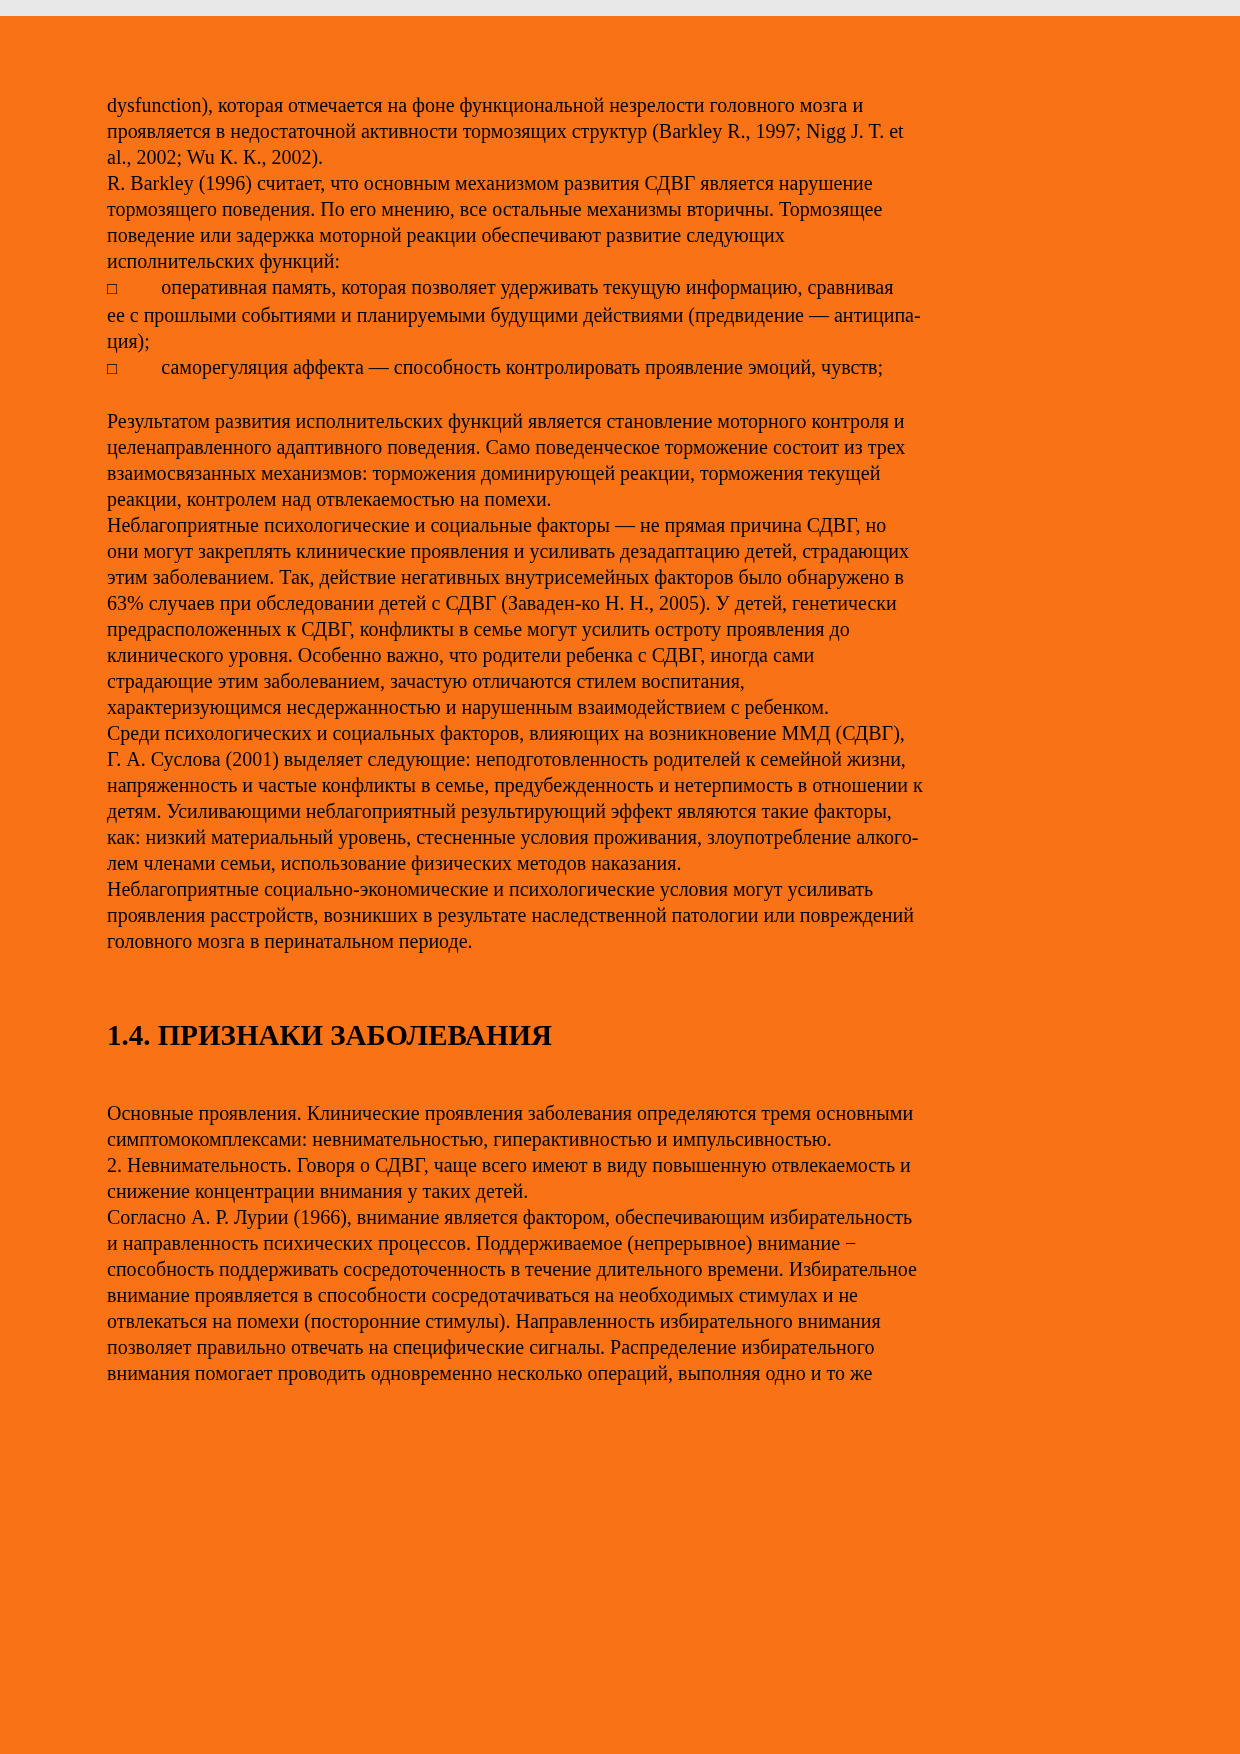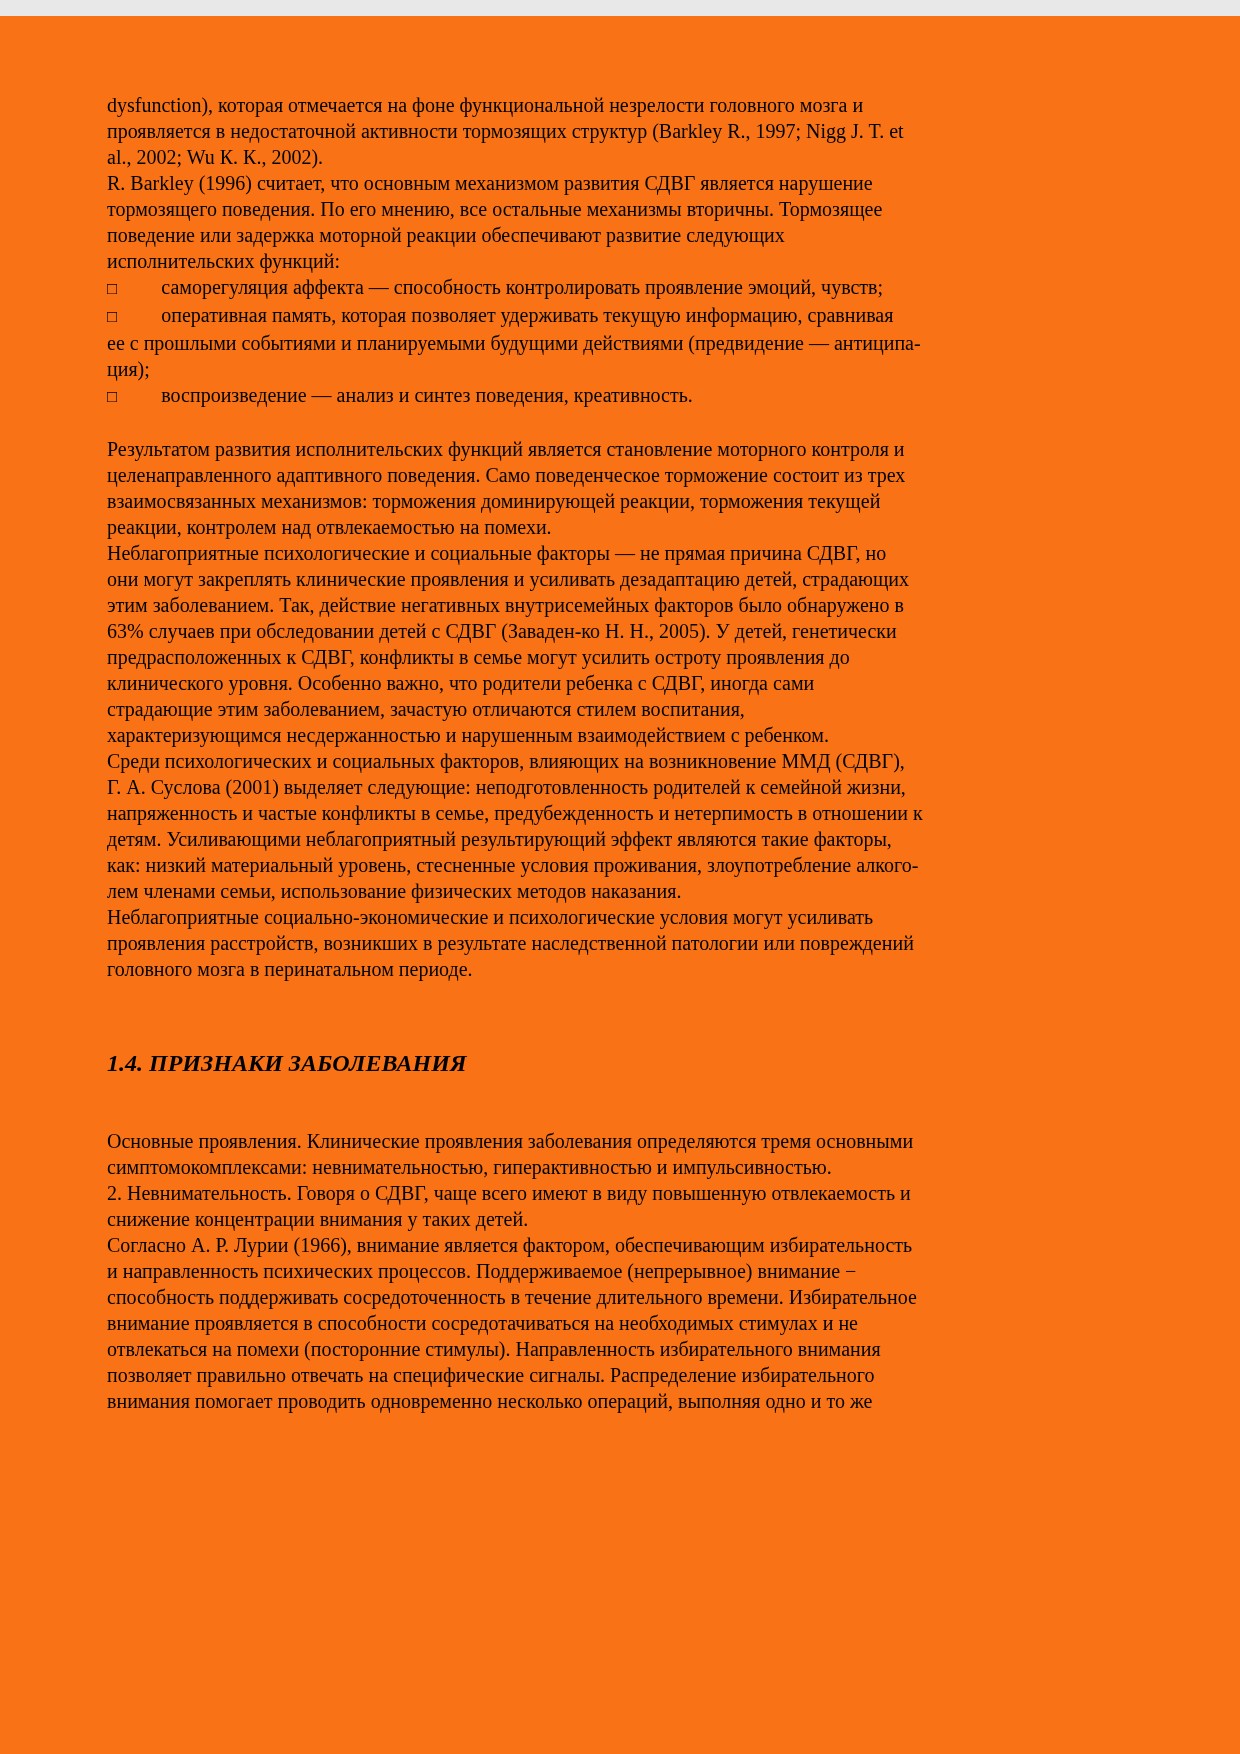--- a/index.html
+++ b/index.html
@@ -23,28 +23,27 @@
   }
   .page p {
     margin: 0;
     white-space: pre-line;
     max-width: 1030px;
   }
   .blank-line {
     height: 26px;
   }
   .section-heading {
-    font-size: 24px;
+    font-size: 29px;
     line-height: 42px;
     font-weight: bold;
     margin: 60px 0 44px 0;
     white-space: pre-line;
     font-family: "Liberation Serif", "DejaVu Serif", serif;
     color: #000000;
-    font-style: italic;
   }
   .tab-wide {
     display: inline-block;
     width: 44px;
   }
   .tab-narrow {
     display: inline-block;
     width: 16px;
   }
   .bullet-marker {
@@ -58,28 +57,27 @@
 
   <p>dysfunction), которая отмечается на фоне функциональной незрелости головного мозга и
 проявляется в недостаточной активности тормозящих структур (Barkley R., 1997; Nigg J. T. et
 al., 2002; Wu К. К., 2002).</p>
 
   <p>R. Barkley (1996) считает, что основным механизмом развития СДВГ является нарушение
 тормозящего поведения. По его мнению, все остальные механизмы вторичны. Тормозящее
 поведение или задержка моторной реакции обеспечивают развитие следующих
 исполнительских функций:</p>
 
-  <p class="bullet"><span class="bullet-marker">□</span><span class="tab-wide"></span><span>саморегуляция аффекта — способность контролировать проявление эмоций, чувств;</span></p>
-
   <p class="bullet"><span class="bullet-marker">□</span><span class="tab-wide"></span><span>оперативная память, которая позволяет удерживать текущую информацию, сравнивая
 ее с прошлыми событиями и планируемыми будущими действиями (предвидение — антиципа-
 ция);</span></p>
 
+  <p class="bullet"><span class="bullet-marker">□</span><span class="tab-wide"></span><span>саморегуляция аффекта — способность контролировать проявление эмоций, чувств;</span></p>
 
-  <p class="bullet"><span class="bullet-marker">□</span><span class="tab-wide"></span><span>воспроизведение — анализ и синтез поведения, креативность.</span></p>
+
 
   <div class="blank-line"></div>
 
   <p>Результатом развития исполнительских функций является становление моторного контроля и
 целенаправленного адаптивного поведения. Само поведенческое торможение состоит из трех
 взаимосвязанных механизмов: торможения доминирующей реакции, торможения текущей
 реакции, контролем над отвлекаемостью на помехи.</p>
 
   <p>Неблагоприятные психологические и социальные факторы — не прямая причина СДВГ, но
 они могут закреплять клинические проявления и усиливать дезадаптацию детей, страдающих

